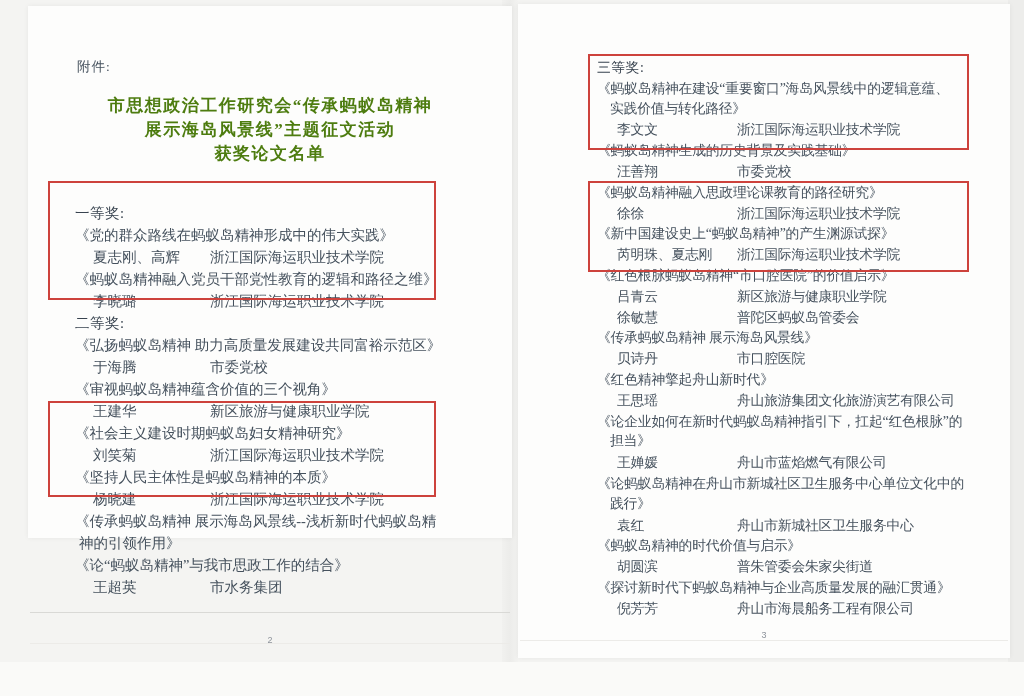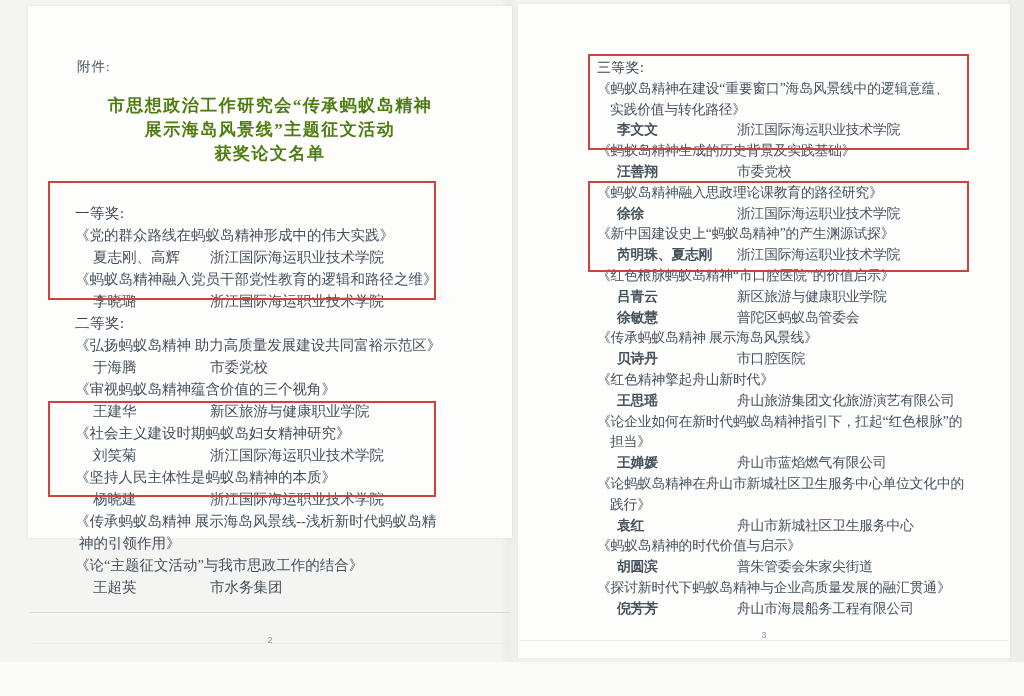--- a/index.html
+++ b/index.html
@@ -33,23 +33,23 @@
   .lines{position:absolute;color:#45515d;white-space:nowrap;}
   .page-left  .lines{left:47px;top:177px;font-size:14.5px;margin-top:19px;}
   .page-right .lines{left:79px;top:54px;font-size:13.8px;letter-spacing:-0.2px;}
   .page-left  .line{height:22px;line-height:22px;}
   .page-right .line{height:20.8px;line-height:20.8px;}
   .line.award-header{font-weight:normal;color:#38434f;letter-spacing:0.5px;}
   .line.author{padding-left:18px;}
   .page-right .line.author{padding-left:20px;}
   .author-name{display:inline-block;}
   .page-left  .author-name{width:117px;}
-  .page-right .author-name{width:120px;font-weight:bold;}
+  .page-right .author-name{width:120px;}
   .page-left  .line.title-cont{padding-left:4px;}
-  .page-right .line.title-cont{padding-left:13px;}
+  .page-right .line.title-cont{padding-left:13px;font-family:Liberation Mono, monospace;}
 
   .highlight{
     position:absolute;border:2px solid #cd423c;
     background:transparent;pointer-events:none;
   }
   .hl-first{left:20px;top:175px;width:384px;height:115px;}
   .hl-second{left:20px;top:395px;width:384px;height:92px;}
   .hl-third-a{left:70px;top:50px;width:377px;height:92px;}
   .hl-third-b{left:70px;top:177px;width:377px;height:87px;}
 
@@ -90,21 +90,21 @@
         <div class="line title">《弘扬蚂蚁岛精神 助力高质量发展建设共同富裕示范区》</div>
         <div class="line author"><span class="author-name">于海腾</span><span class="author-org">市委党校</span></div>
         <div class="line title">《审视蚂蚁岛精神蕴含价值的三个视角》</div>
         <div class="line author"><span class="author-name">王建华</span><span class="author-org">新区旅游与健康职业学院</span></div>
         <div class="line title">《社会主义建设时期蚂蚁岛妇女精神研究》</div>
         <div class="line author"><span class="author-name">刘笑菊</span><span class="author-org">浙江国际海运职业技术学院</span></div>
         <div class="line title">《坚持人民主体性是蚂蚁岛精神的本质》</div>
         <div class="line author"><span class="author-name">杨晓建</span><span class="author-org">浙江国际海运职业技术学院</span></div>
         <div class="line title">《传承蚂蚁岛精神 展示海岛风景线--浅析新时代蚂蚁岛精</div>
         <div class="line title-cont">神的引领作用》</div>
-        <div class="line title">《论“主题征文活动”与我市思政工作的结合》</div>
+        <div class="line title">《论“蚂蚁岛精神”与我市思政工作的结合》</div>
         <div class="line author"><span class="author-name">王超英</span><span class="author-org">市水务集团</span></div>
       </div>
     <div class="highlight hl-first" style="border-color: rgb(205, 66, 60);"></div>
     <div class="highlight hl-second" style="border-color: rgb(205, 66, 60);"></div>
     <div class="edge-line main"></div>
     <div class="edge-line faint"></div>
     <div class="page-num">2</div>
   </div>
 
   <div class="page page-right">

